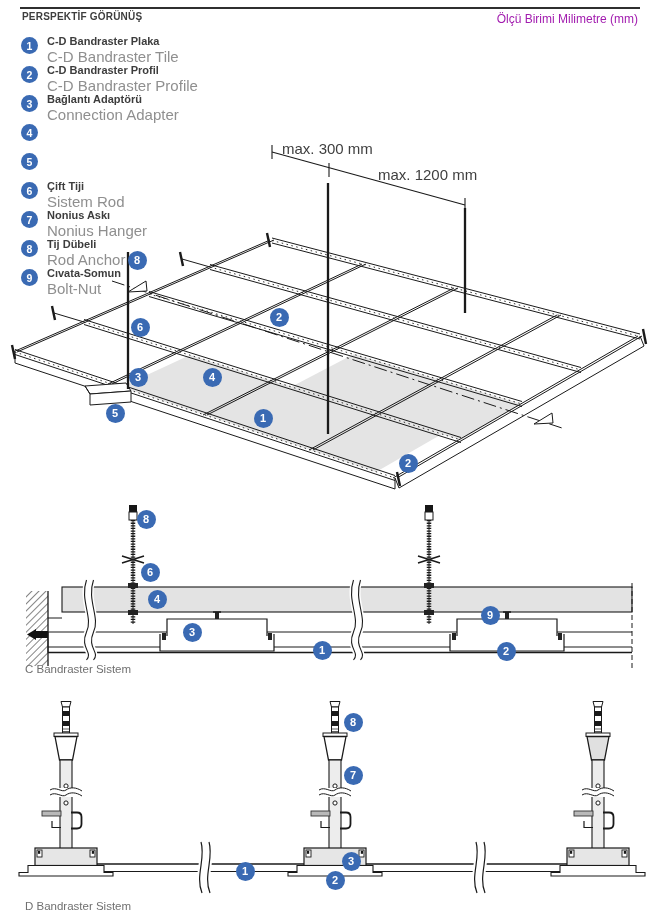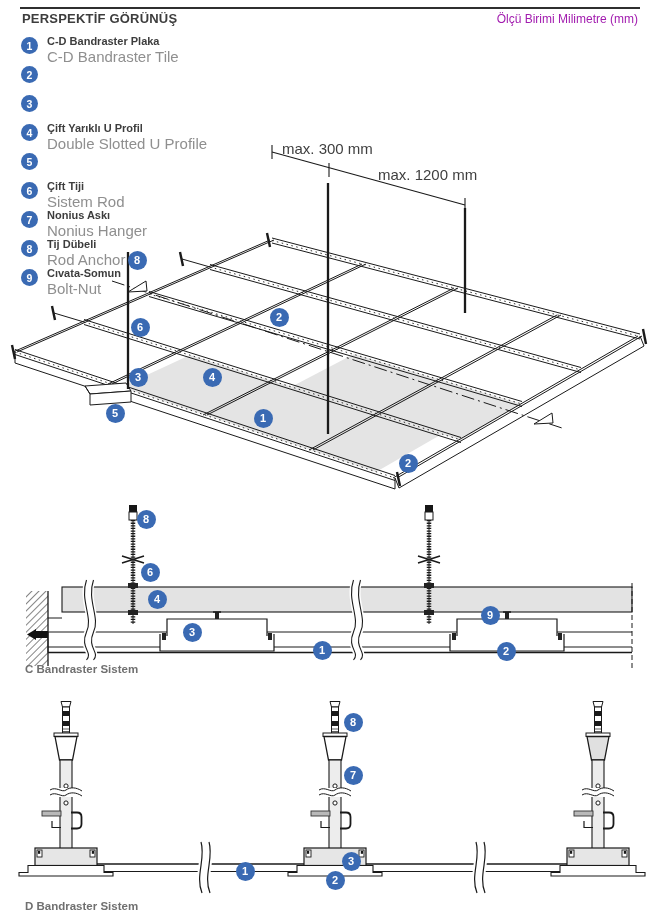--- a/index.html
+++ b/index.html
@@ -1,34 +1,34 @@
 <!DOCTYPE html>
 <html><head>
 <meta charset="utf-8">
 <style>
   html,body{margin:0;padding:0;background:#fff;}
   .page{position:relative;width:661px;height:913px;background:#ffffff;overflow:hidden;
         font-family:"Liberation Sans",sans-serif;color:#3d3d3d;}
   .toprule{position:absolute;left:20px;right:21px;top:7px;height:2px;background:#2f2f2f;}
-  .title{position:absolute;left:22px;top:11px;font-size:13px;font-weight:bold;
+  .title{position:absolute;left:22px;top:11px;font-size:10px;font-weight:bold;
          letter-spacing:.2px;color:#3d3d3d;}
   .unitnote{position:absolute;right:23px;top:12px;font-size:12px;color:#a21caf;}
   .legend{position:absolute;left:21px;top:35px;width:300px;}
   .legend-item{display:flex;align-items:flex-start;margin-bottom:6px;height:23px;}
   .lbadge{width:17px;height:17px;border-radius:50%;background:#3a6ab3;color:#fff;
           font-size:10.5px;font-weight:bold;display:flex;align-items:center;
           justify-content:center;margin-right:9px;flex-shrink:0;margin-top:2px;}
   .ltext{display:flex;flex-direction:column;}
   .ltr{font-size:11px;font-weight:bold;color:#3d3d3d;line-height:1.22;}
   .len{font-size:15px;color:#8f8f8f;line-height:1.2;}
   .badge{position:absolute;width:19px;height:19px;margin:-9.5px 0 0 -9.5px;border-radius:50%;
          background:#3a6ab3;color:#fff;font-size:11px;font-weight:bold;
          display:flex;align-items:center;justify-content:center;z-index:5;}
   .dimlabel{position:absolute;font-size:15px;color:#3f3f3f;z-index:4;}
-  .seclabel{position:absolute;font-size:11.5px;color:#707070;z-index:4;font-weight:bold;}
+  .seclabel{position:absolute;font-size:11.5px;color:#707070;z-index:4;}
   svg{position:absolute;left:0;top:0;z-index:1;}
 </style>
 </head>
 <body>
 
 <div class="page">
 
   <div class="toprule"></div>
   <div class="title">PERSPEKTİF GÖRÜNÜŞ</div>
   <div class="unitnote">Ölçü Birimi Milimetre (mm)</div>
@@ -36,30 +36,34 @@
   <div class="legend">
     <div class="legend-item">
       <div class="lbadge">1</div>
       <div class="ltext">
           <div class="ltr">C-D Bandraster Plaka</div>
       <div class="len">C-D Bandraster Tile</div>
         </div>
     </div>
     <div class="legend-item">
       <div class="lbadge">2</div>
+      <div class="ltext">
+          <div class="ltr">C-D Bandraster Profil</div>
+      <div class="len">C-D Bandraster Profile</div>
+        </div>
     </div>
     <div class="legend-item">
       <div class="lbadge">3</div>
+      <div class="ltext">
+          <div class="ltr">Bağlantı Adaptörü</div>
+      <div class="len">Connection Adapter</div>
+        </div>
     </div>
     <div class="legend-item">
       <div class="lbadge">4</div>
-      <div class="ltext">
-          <div class="ltr">Çift Yarıklı U Profil</div>
-      <div class="len">Double Slotted U Profile</div>
-        </div>
     </div>
     <div class="legend-item">
       <div class="lbadge">5</div>
     </div>
     <div class="legend-item">
       <div class="lbadge">6</div>
       <div class="ltext">
           <div class="ltr">Çift Tiji</div>
       <div class="len">Sistem Rod</div>
         </div>

